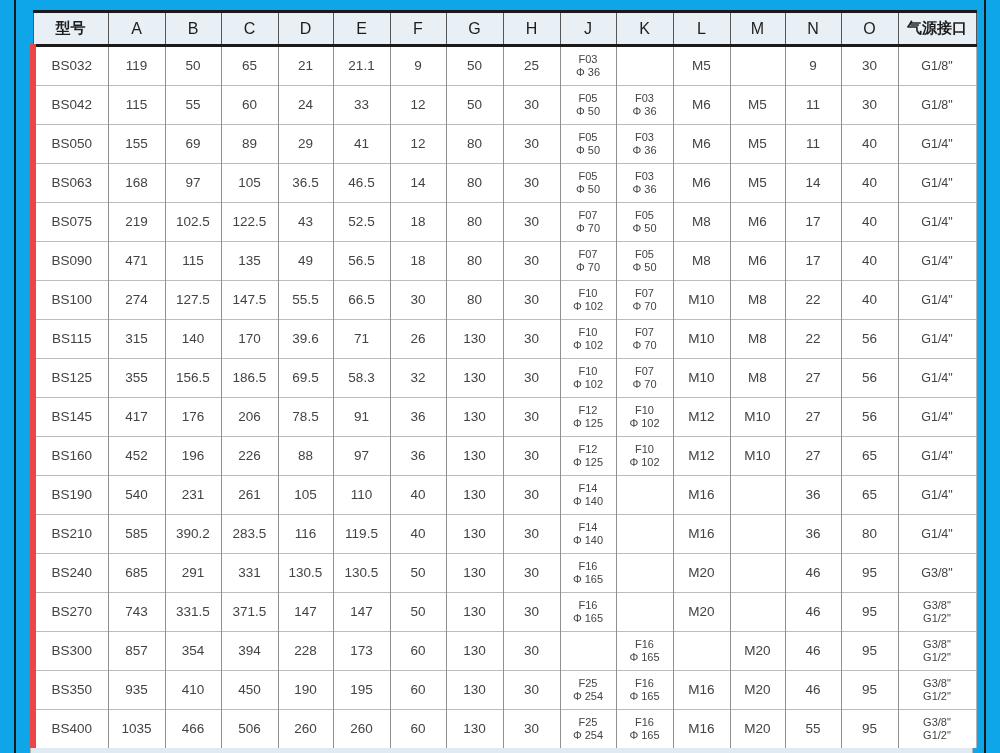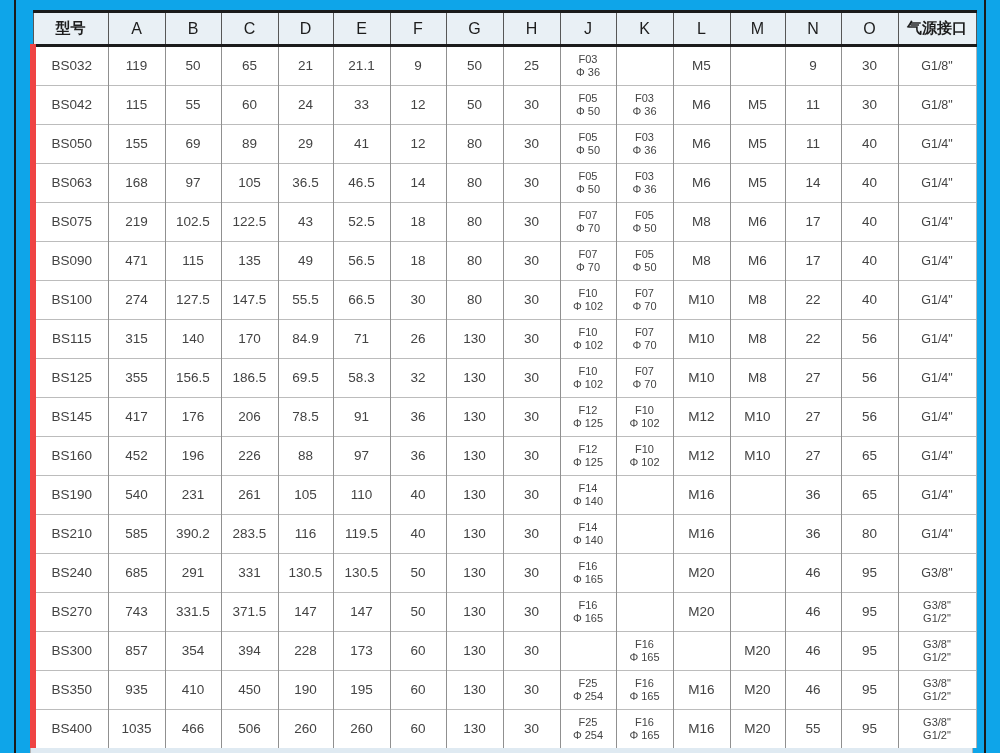--- a/index.html
+++ b/index.html
@@ -226,21 +226,21 @@
             <td><span>M8</span></td>
             <td><span>22</span></td>
             <td><span>40</span></td>
             <td><span>G1/4"</span></td>
           </tr>
           <tr>
             <td><span>BS115</span></td>
             <td><span>315</span></td>
             <td><span>140</span></td>
             <td><span>170</span></td>
-            <td><span>84.9</span></td>
+            <td><span>39.6</span></td>
             <td><span>71</span></td>
             <td><span>26</span></td>
             <td><span>130</span></td>
             <td><span>30</span></td>
             <td class="multiline"><span>F10</span><br><span>Φ 102</span></td>
             <td class="multiline"><span>F07</span><br><span>Φ 70</span></td>
             <td><span>M10</span></td>
             <td><span>M8</span></td>
             <td><span>22</span></td>
             <td><span>56</span></td>

